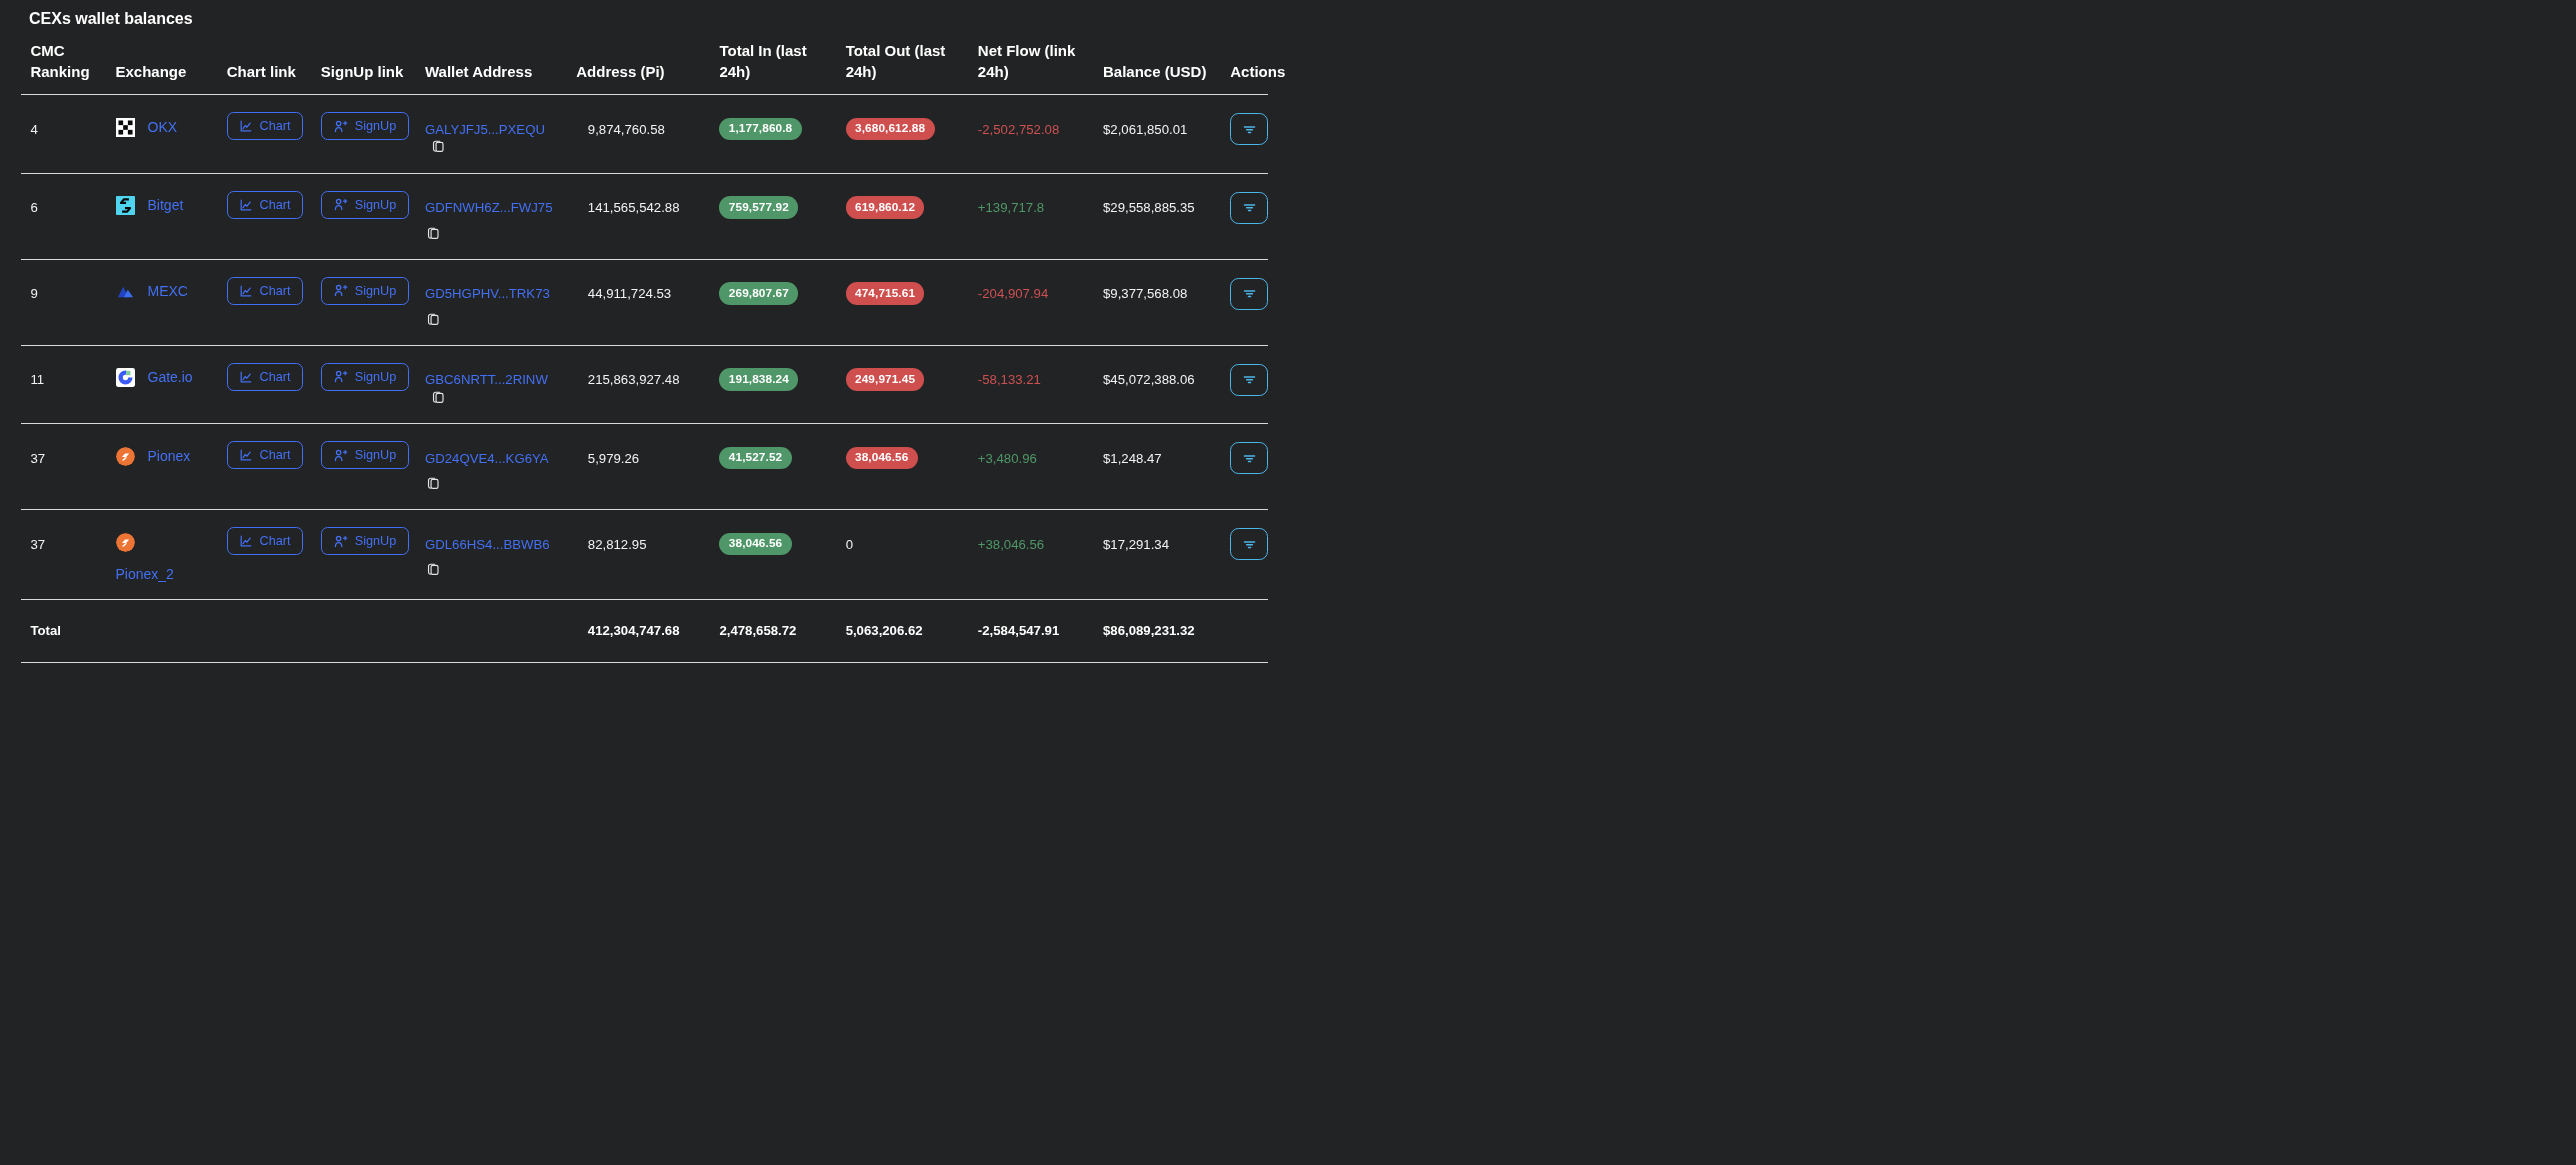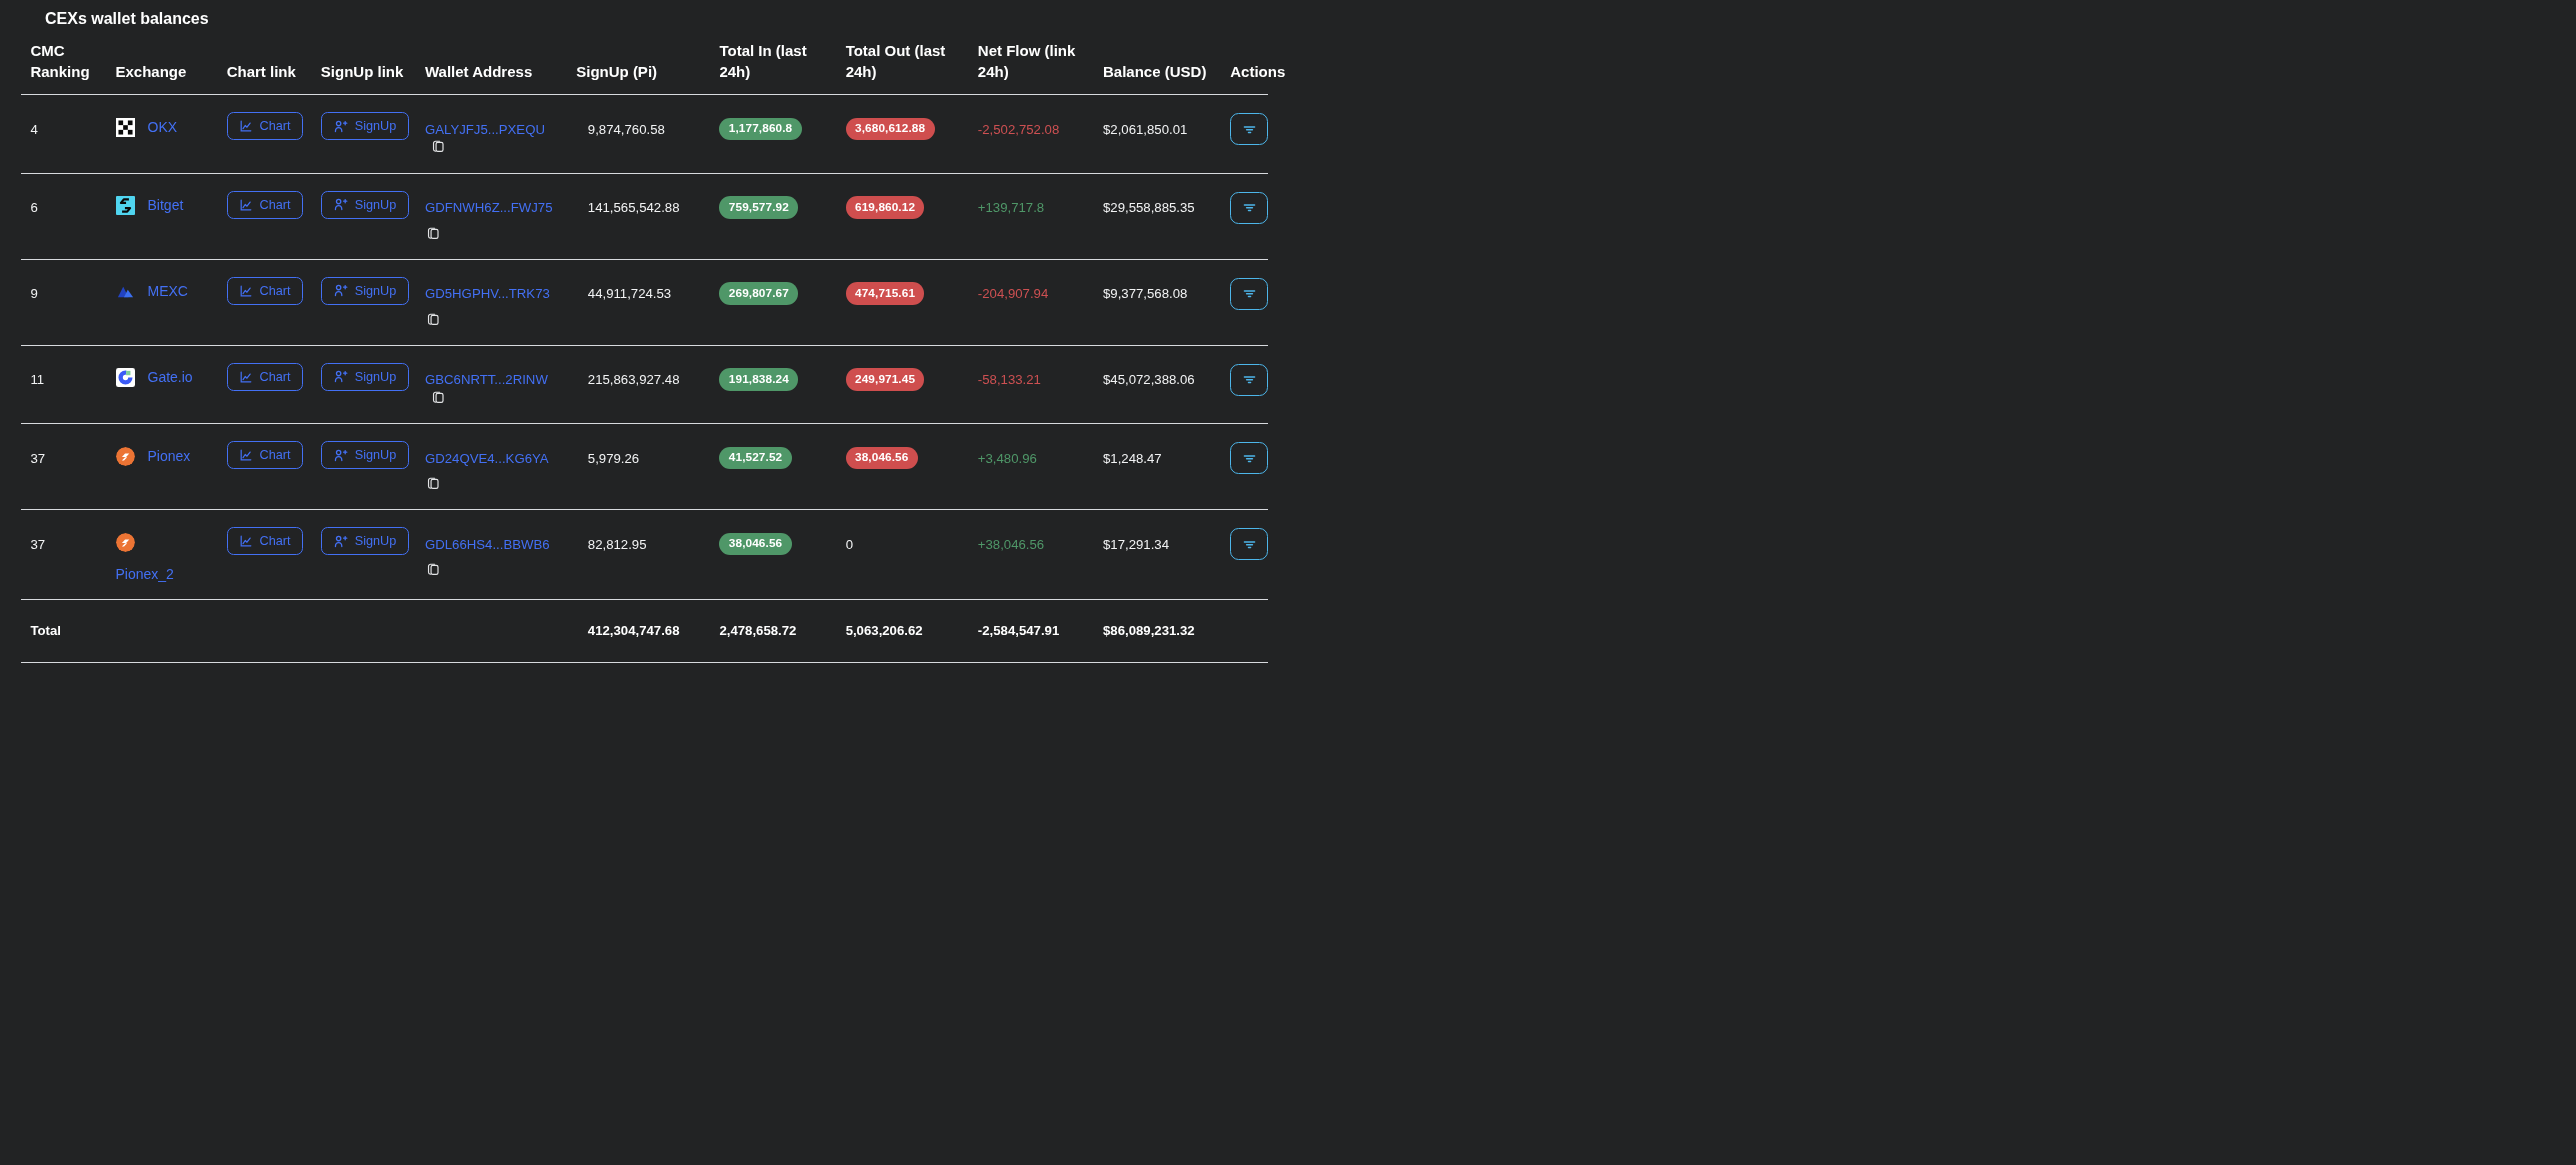--- a/index.html
+++ b/index.html
@@ -6,21 +6,21 @@
   html, body { margin: 0; padding: 0; }
   body {
     width: 1288px; min-height: 583px;
     background: var(--bg, #222324);
     font-family: "Liberation Sans", sans-serif;
     color: #f2f3f4;
     -webkit-font-smoothing: antialiased;
   }
   .page { padding: 7.5px 21px 19px 21px; }
   h1.title {
-    margin: 0 0 0 24px;
+    margin: 0 0 0 8px;
     font-size: 16px; line-height: 21px; font-weight: 700; color: #ffffff;
   }
   table.cex-table {
     border-collapse: collapse; table-layout: fixed;
     width: 1247px; margin-top: 9.4px;
   }
   col.c1{width:85px} col.c2{width:111px} col.c3{width:94px} col.c4{width:104px}
   col.c5{width:151px} col.c6{width:143px} col.c7{width:126px} col.c8{width:132px}
   col.c9{width:125px} col.c10{width:127px} col.c11{width:47px}
 
@@ -169,21 +169,21 @@
         <col class="c10">
         <col class="c11">
     </colgroup>
     <thead>
       <tr>
         <th>CMC Ranking</th>
         <th>Exchange</th>
         <th>Chart link</th>
         <th>SignUp link</th>
         <th>Wallet Address</th>
-        <th>SignUp (Pi)</th>
+        <th>Address (Pi)</th>
         <th>Total In (last 24h)</th>
         <th>Total Out (last 24h)</th>
         <th>Net Flow (link 24h)</th>
         <th>Balance (USD)</th>
         <th>Actions</th>
       </tr>
     </thead>
     <tbody>
 
       <tr class="data-row">

